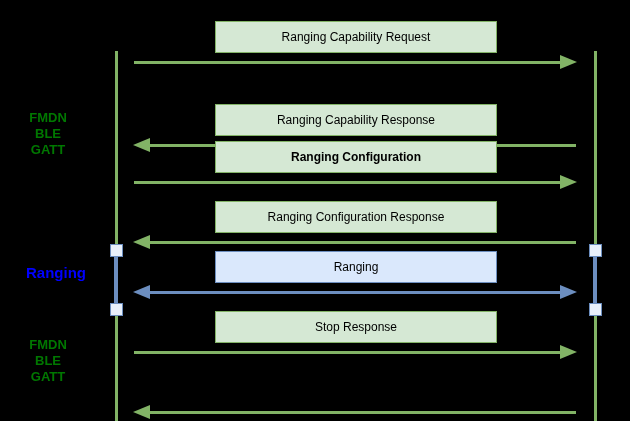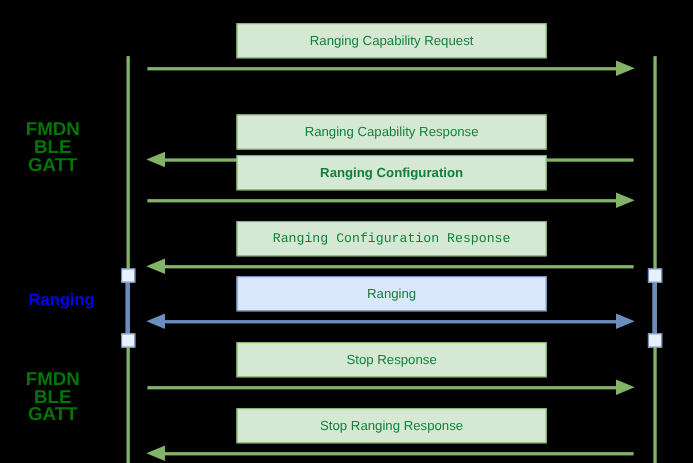--- a/index.html
+++ b/index.html
@@ -50,21 +50,21 @@
   .endpoint-square.t { top: 244px; }
   .endpoint-square.b { top: 303px; }
 
   
   .lane-label {
     position: absolute;
     left: 16px;
     width: 64px;
     text-align: center;
     font-weight: bold;
-    font-size: 17px;
+    font-size: 13px;
     line-height: 16px;
   }
   .lane-label.green { color: var(--label_green, #007700); }
   .lane-label.blue  {
     color: var(--label_blue, #0000ff);
     width: 80px;
     font-size: 15px;
     line-height: 17px;
   }
   .lane-label.pos-top    { top: 110px; }
@@ -74,35 +74,35 @@
   
   .msg {
     position: absolute;
     left: 0;
     width: 630px;
     height: 50px;
   }
   .msg.r1 { top: 21px; }
   .msg.r2 { top: 81px; margin-top: 23px; }
   .msg.r3 { top: 141px; font-weight: bold; }
-  .msg.r4 { top: 201px; font-family: Liberation Mono, monospace; }
+  .msg.r4 { top: 201px; }
   .msg.r5 { top: 251px; }
   .msg.r6 { top: 311px; }
   .msg.r7 { top: 371px; }
 
   .msg-box {
     position: absolute;
     left: 215px;
     top: 0;
     width: 280px;
     height: 30px;
     line-height: 30px;
     text-align: center;
     font-size: 12px;
-    color: #15803d;
+    color: #000000;
   }
   .msg.green .msg-box {
     background: var(--green_fill, #d5e8d4);
     border: 1px solid var(--green_stroke, #82b366);
   }
   .msg.blue .msg-box {
     background: var(--blue_fill, #dae8fc);
     border: 1px solid var(--blue_stroke, #6c8ebf);
   }
 
@@ -218,20 +218,19 @@
 
   <div class="msg green r6">
     <div class="msg-box">Stop Response</div>
     <div class="arrow dir-right">
       <span class="line"></span>
       <span class="head head-r"></span>
     </div>
   </div>
 
   <div class="msg green r7">
-    <div class="msg-box">Stop Ranging Response</div>
     <div class="arrow dir-left">
       <span class="line"></span>
       <span class="head head-l"></span>
     </div>
   </div>
 
 </div>
 
 </body></html>

